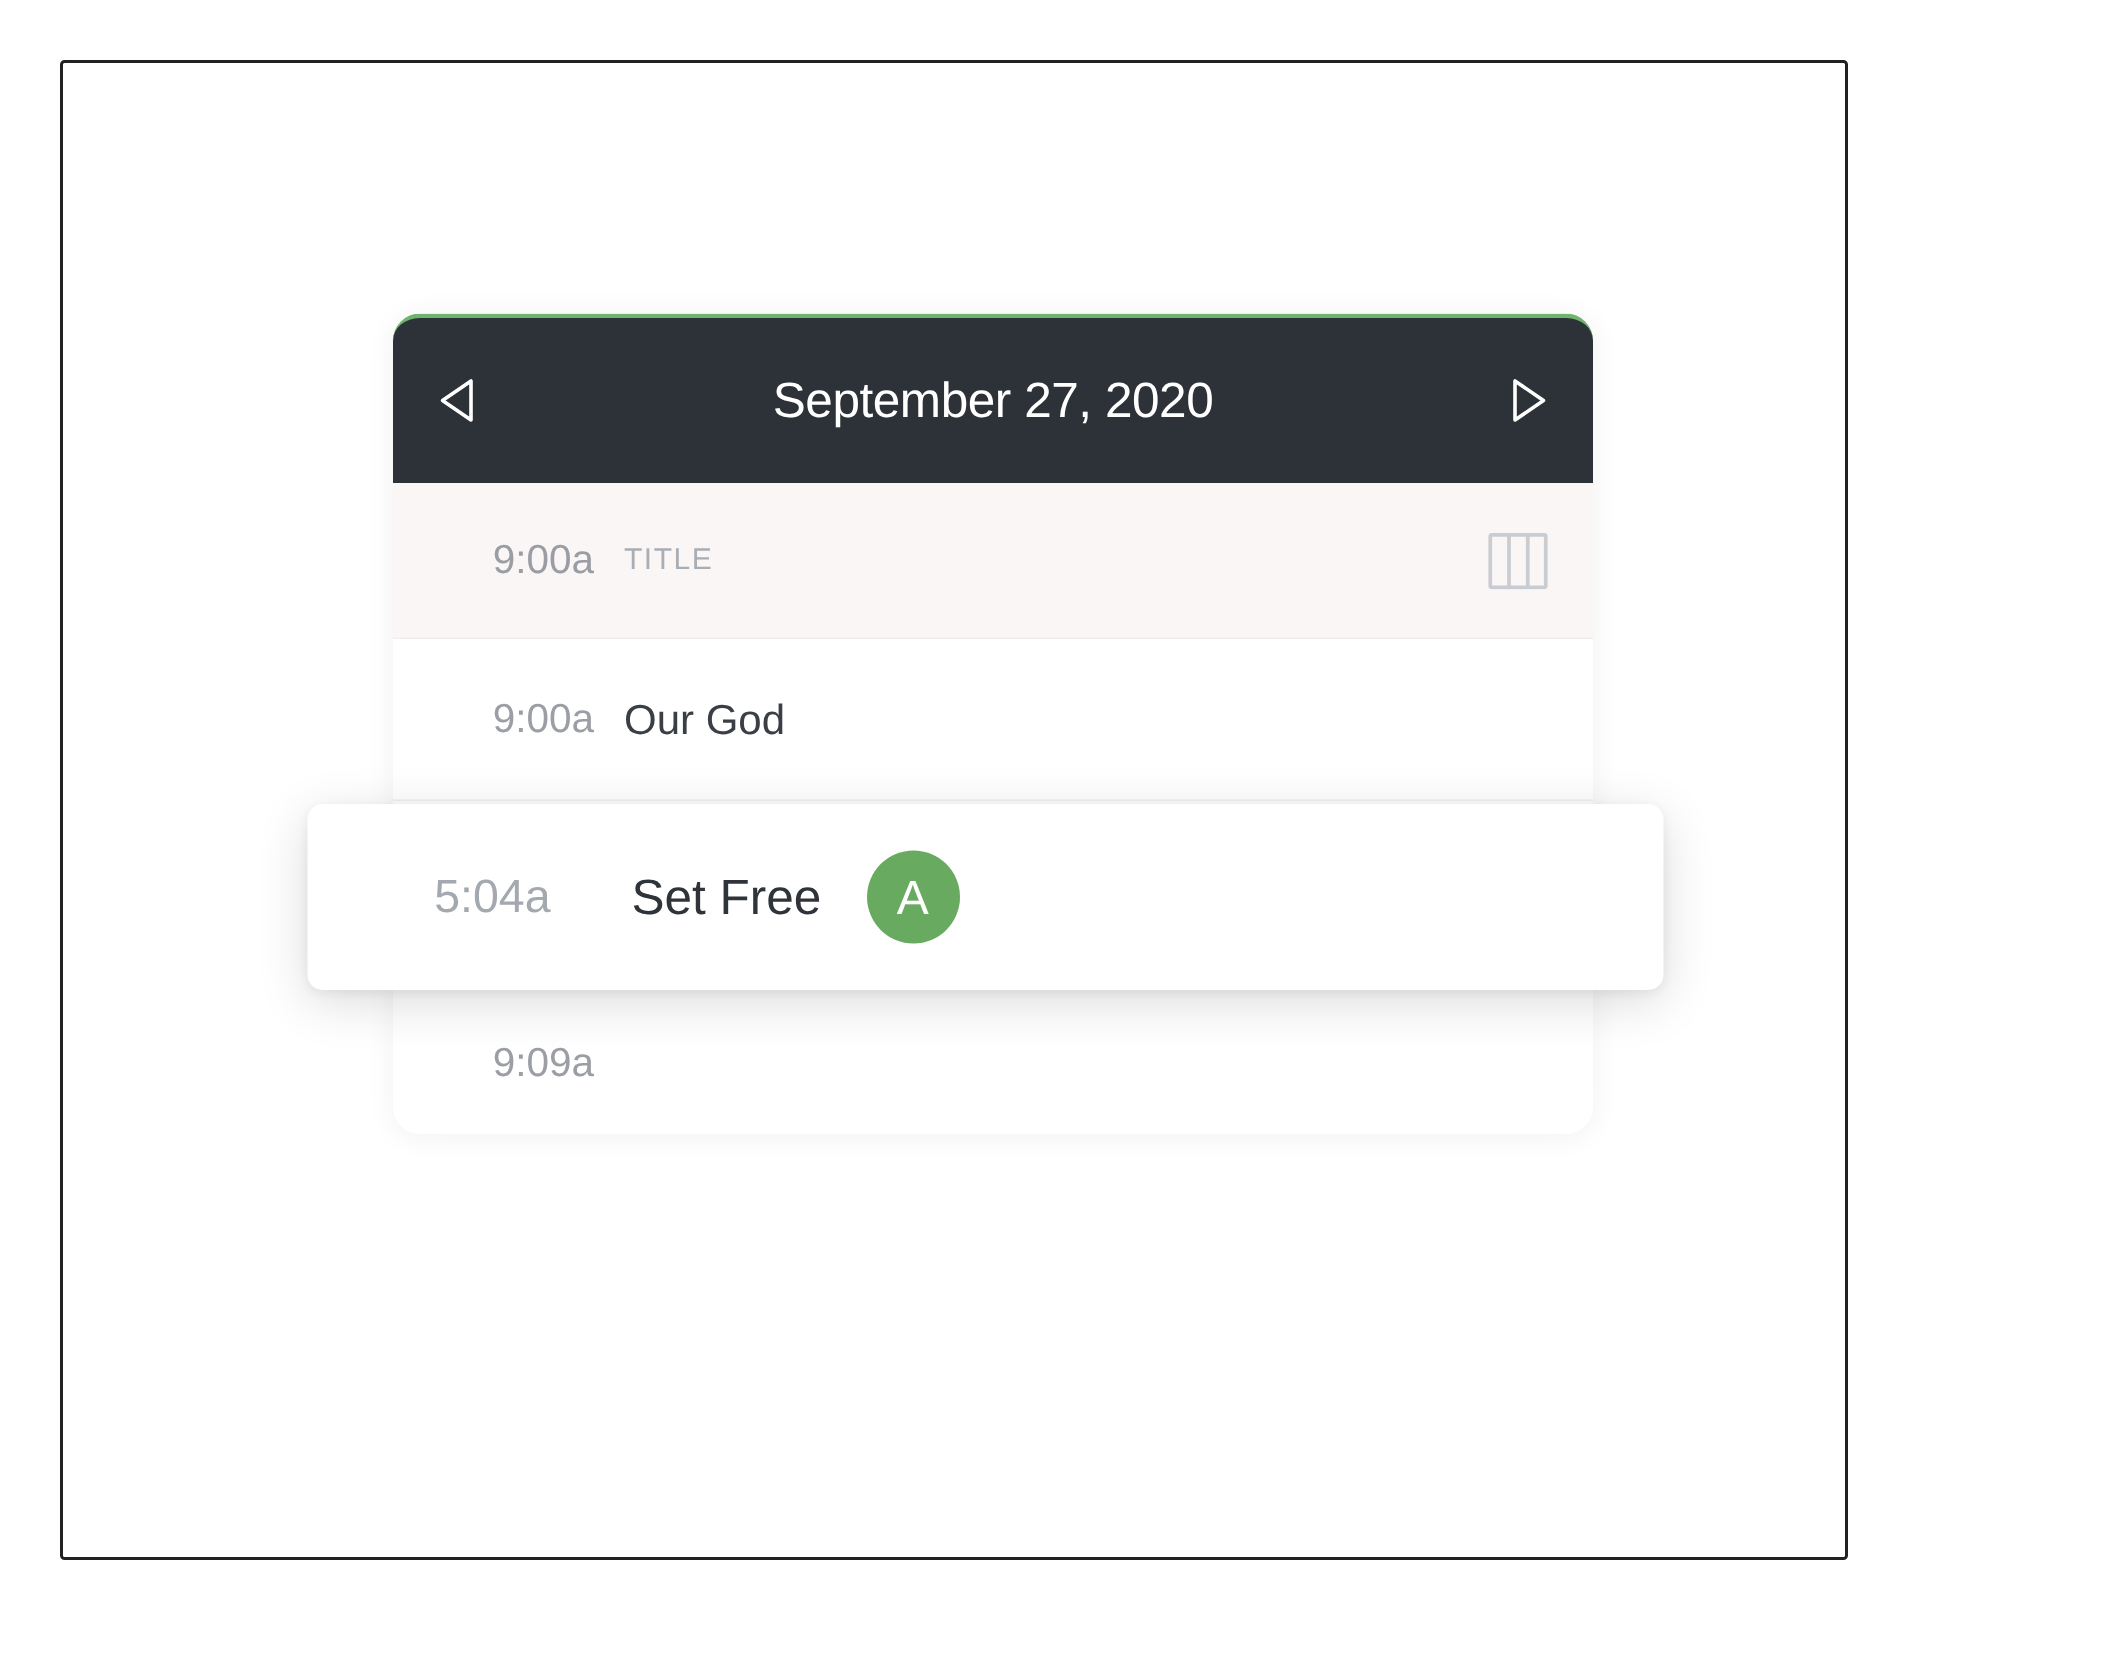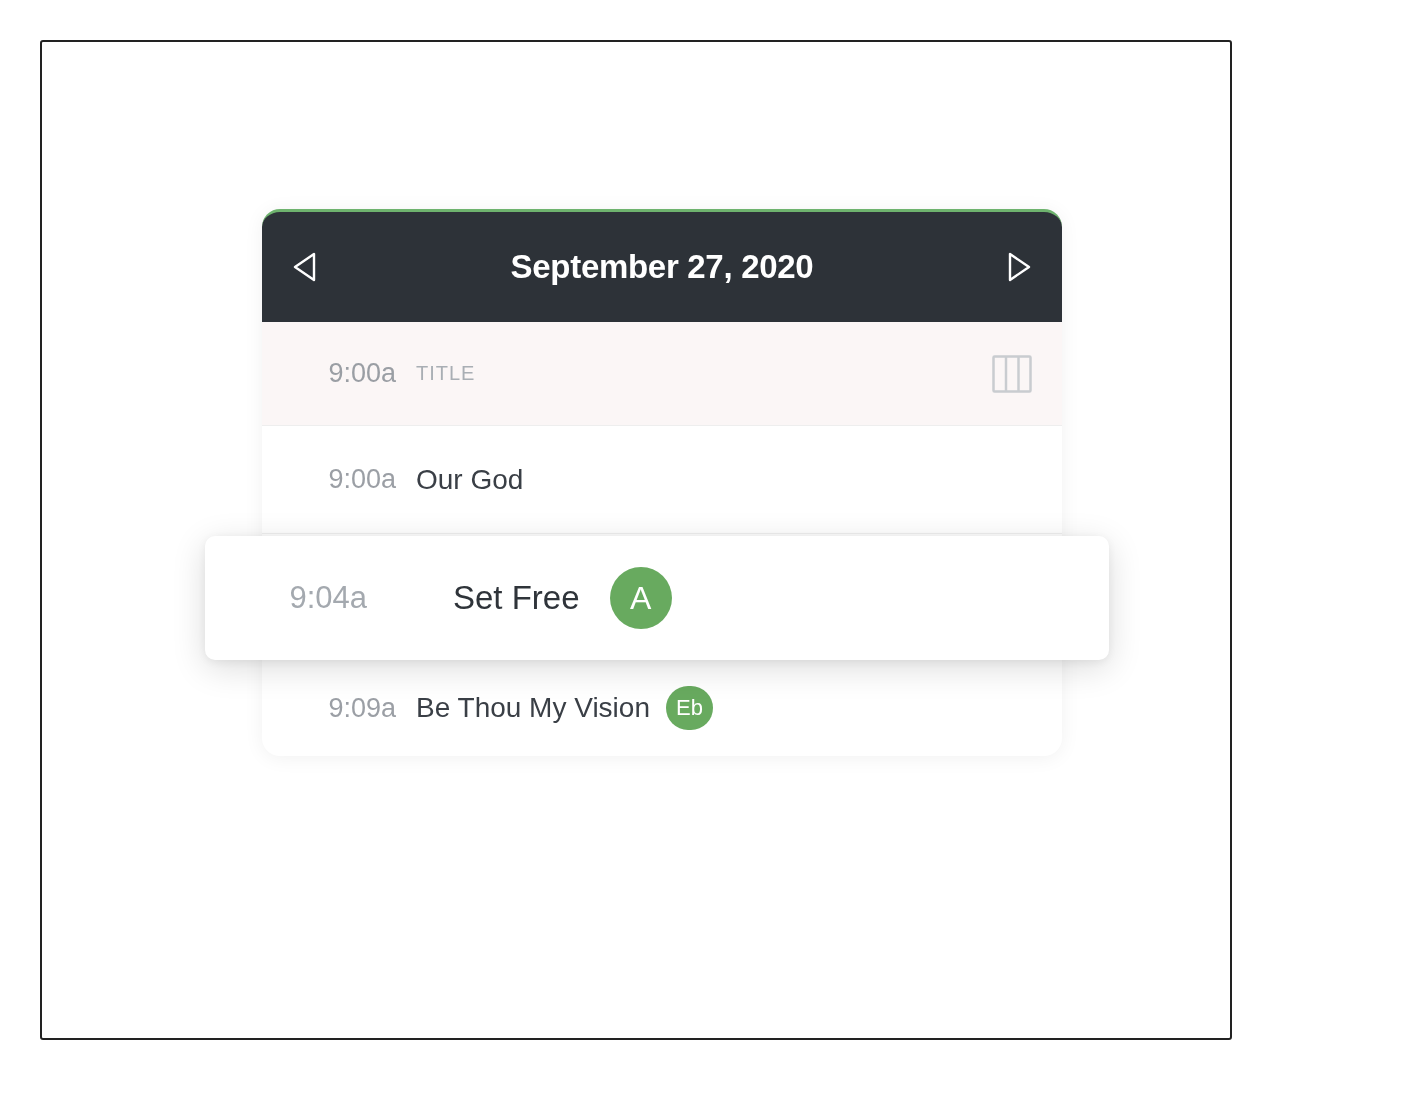--- a/index.html
+++ b/index.html
@@ -54,21 +54,21 @@
     .nav-prev { left: 30px; }
     .nav-next { right: 30px; }
     .nav-prev svg, .nav-next svg {
       width: 26px;
       height: 30px;
       display: block;
     }
     .header-title {
       color: #ffffff;
       font-size: 33px;
-      font-weight: 700;
+      font-weight: 400;
       letter-spacing: -0.3px;
     }
     .subheader {
       background: #fbf6f6;
       height: 104px;
       display: flex;
       align-items: center;
       padding: 0 34px;
       border-bottom: 1px solid #eee;
       position: relative;
@@ -163,21 +163,21 @@
       z-index: 10;
     }
     .selected-row .sel-time {
       width: 130px;
       text-align: right;
       color: #a4a9af;
       font-size: 31px;
       font-weight: 400;
     }
     .selected-row .sel-title {
-      margin-left: 86px;
+      margin-left: 54px;
       color: #2f343a;
       font-size: 33px;
       font-weight: 400;
       display: flex;
       align-items: center;
       gap: 30px;
     }
     .key-badge-large {
       display: inline-flex;
       align-items: center;
@@ -242,31 +242,27 @@
         <span class="title-cell">
           <span>Our God</span>
         </span>
       </div>
 
       <div class="spacer-row"></div>
 
 
       <div class="list-row">
         <span class="time-col">9:09a</span>
-        <span class="title-cell">
-          <span>Be Thou My Vision</span>
-          <span class="key-badge-small">Eb</span>
-        </span>
       </div>
 
     </div>
 
   </div>
 
   <div class="selected-row">
-    <span class="sel-time">9:04a</span>
+    <span class="sel-time">5:04a</span>
     <span class="sel-title">
       <span>Set Free</span>
       <span class="key-badge-large">A</span>
     </span>
   </div>
 
 </div>
 
 </body></html>

